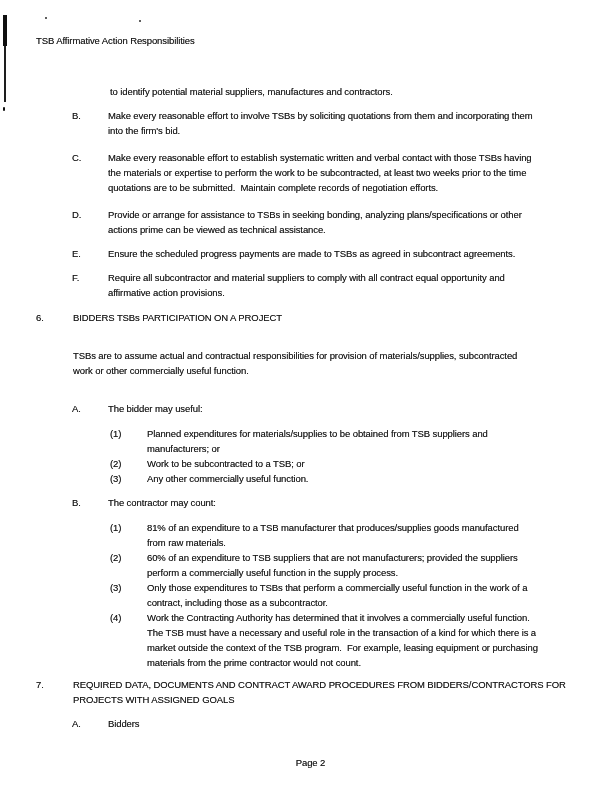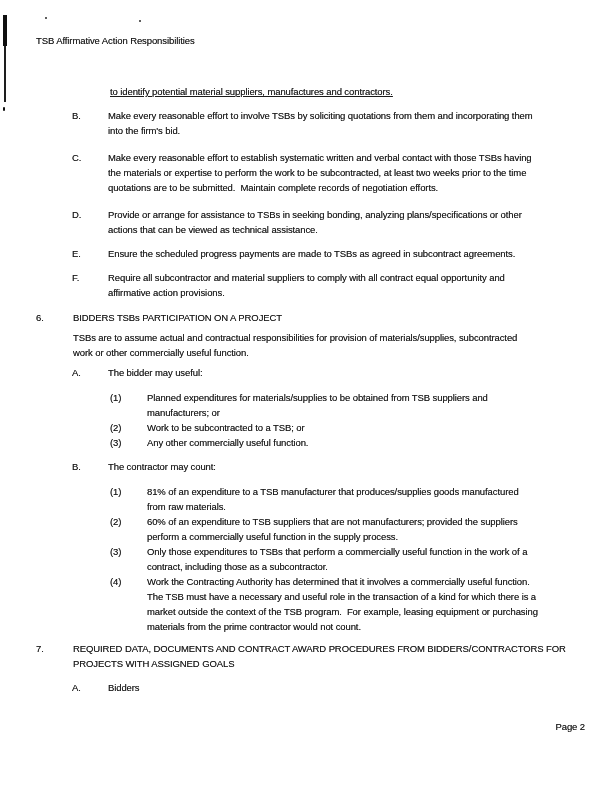--- a/index.html
+++ b/index.html
@@ -20,30 +20,30 @@
   }
   .header { white-space: pre-wrap; }
   .para { white-space: pre-wrap; }
   .row { display: flex; align-items: flex-start; }
   .row .lbl { flex: 0 0 36px; }
   .row.sec .lbl { flex-basis: 37px; }
   .row.let { margin-left: 36px; }
   .row.sub { margin-left: 74px; }
   .row.sub .lbl { flex-basis: 37px; }
   .row .txt { flex: 1; white-space: pre-wrap; }
-  .cont { margin-left: 74px; text-decoration: underline; }
+  .cont { margin-left: 74px; }
   .intro { margin-left: 37px; }
   .g7  { margin-top: 7px; }
   .g9  { margin-top: 9px; }
   .g10 { margin-top: 10px; }
-  .g11 { margin-top: 5px; }
+  .g11 { margin-top: 23px; }
   .g12 { margin-top: 12px; }
   .g24 { margin-top: 24px; }
   .g36 { margin-top: 36px; }
-  .footer { text-align: right; }
+  .footer { text-align: center; }
   
   .artifact { position: absolute; background: #101010; }
   .bar-thick { left: 3px; top: 15px; width: 4px; height: 31px; }
   .bar-thin  { left: 4px; top: 46px; width: 2px; height: 56px; background: #1e1e1e; }
   .dot-1     { left: 3px; top: 107px; width: 2px; height: 4px; border-radius: 1px; }
   .speck     { width: 2px; height: 2px; border-radius: 50%; background: #2a2a2a; }
   .speck-1   { left: 45px; top: 17px; }
   .speck-2   { left: 139px; top: 20px; }
 </style>
 </head>
@@ -68,21 +68,21 @@
   </div>
   <div class="row let g12">
     <span class="lbl">C.</span>
     <span class="txt">Make every reasonable effort to establish systematic written and verbal contact with those TSBs having
 the materials or expertise to perform the work to be subcontracted, at least two weeks prior to the time
 quotations are to be submitted.  Maintain complete records of negotiation efforts.</span>
   </div>
   <div class="row let g12">
     <span class="lbl">D.</span>
     <span class="txt">Provide or arrange for assistance to TSBs in seeking bonding, analyzing plans/specifications or other
-actions that can be viewed as technical assistance.</span>
+actions prime can be viewed as technical assistance.</span>
   </div>
   <div class="row let g9">
     <span class="lbl">E.</span>
     <span class="txt">Ensure the scheduled progress payments are made to TSBs as agreed in subcontract agreements.</span>
   </div>
   <div class="row let g9">
     <span class="lbl">F.</span>
     <span class="txt">Require all subcontractor and material suppliers to comply with all contract equal opportunity and
 affirmative action provisions.</span>
   </div>

